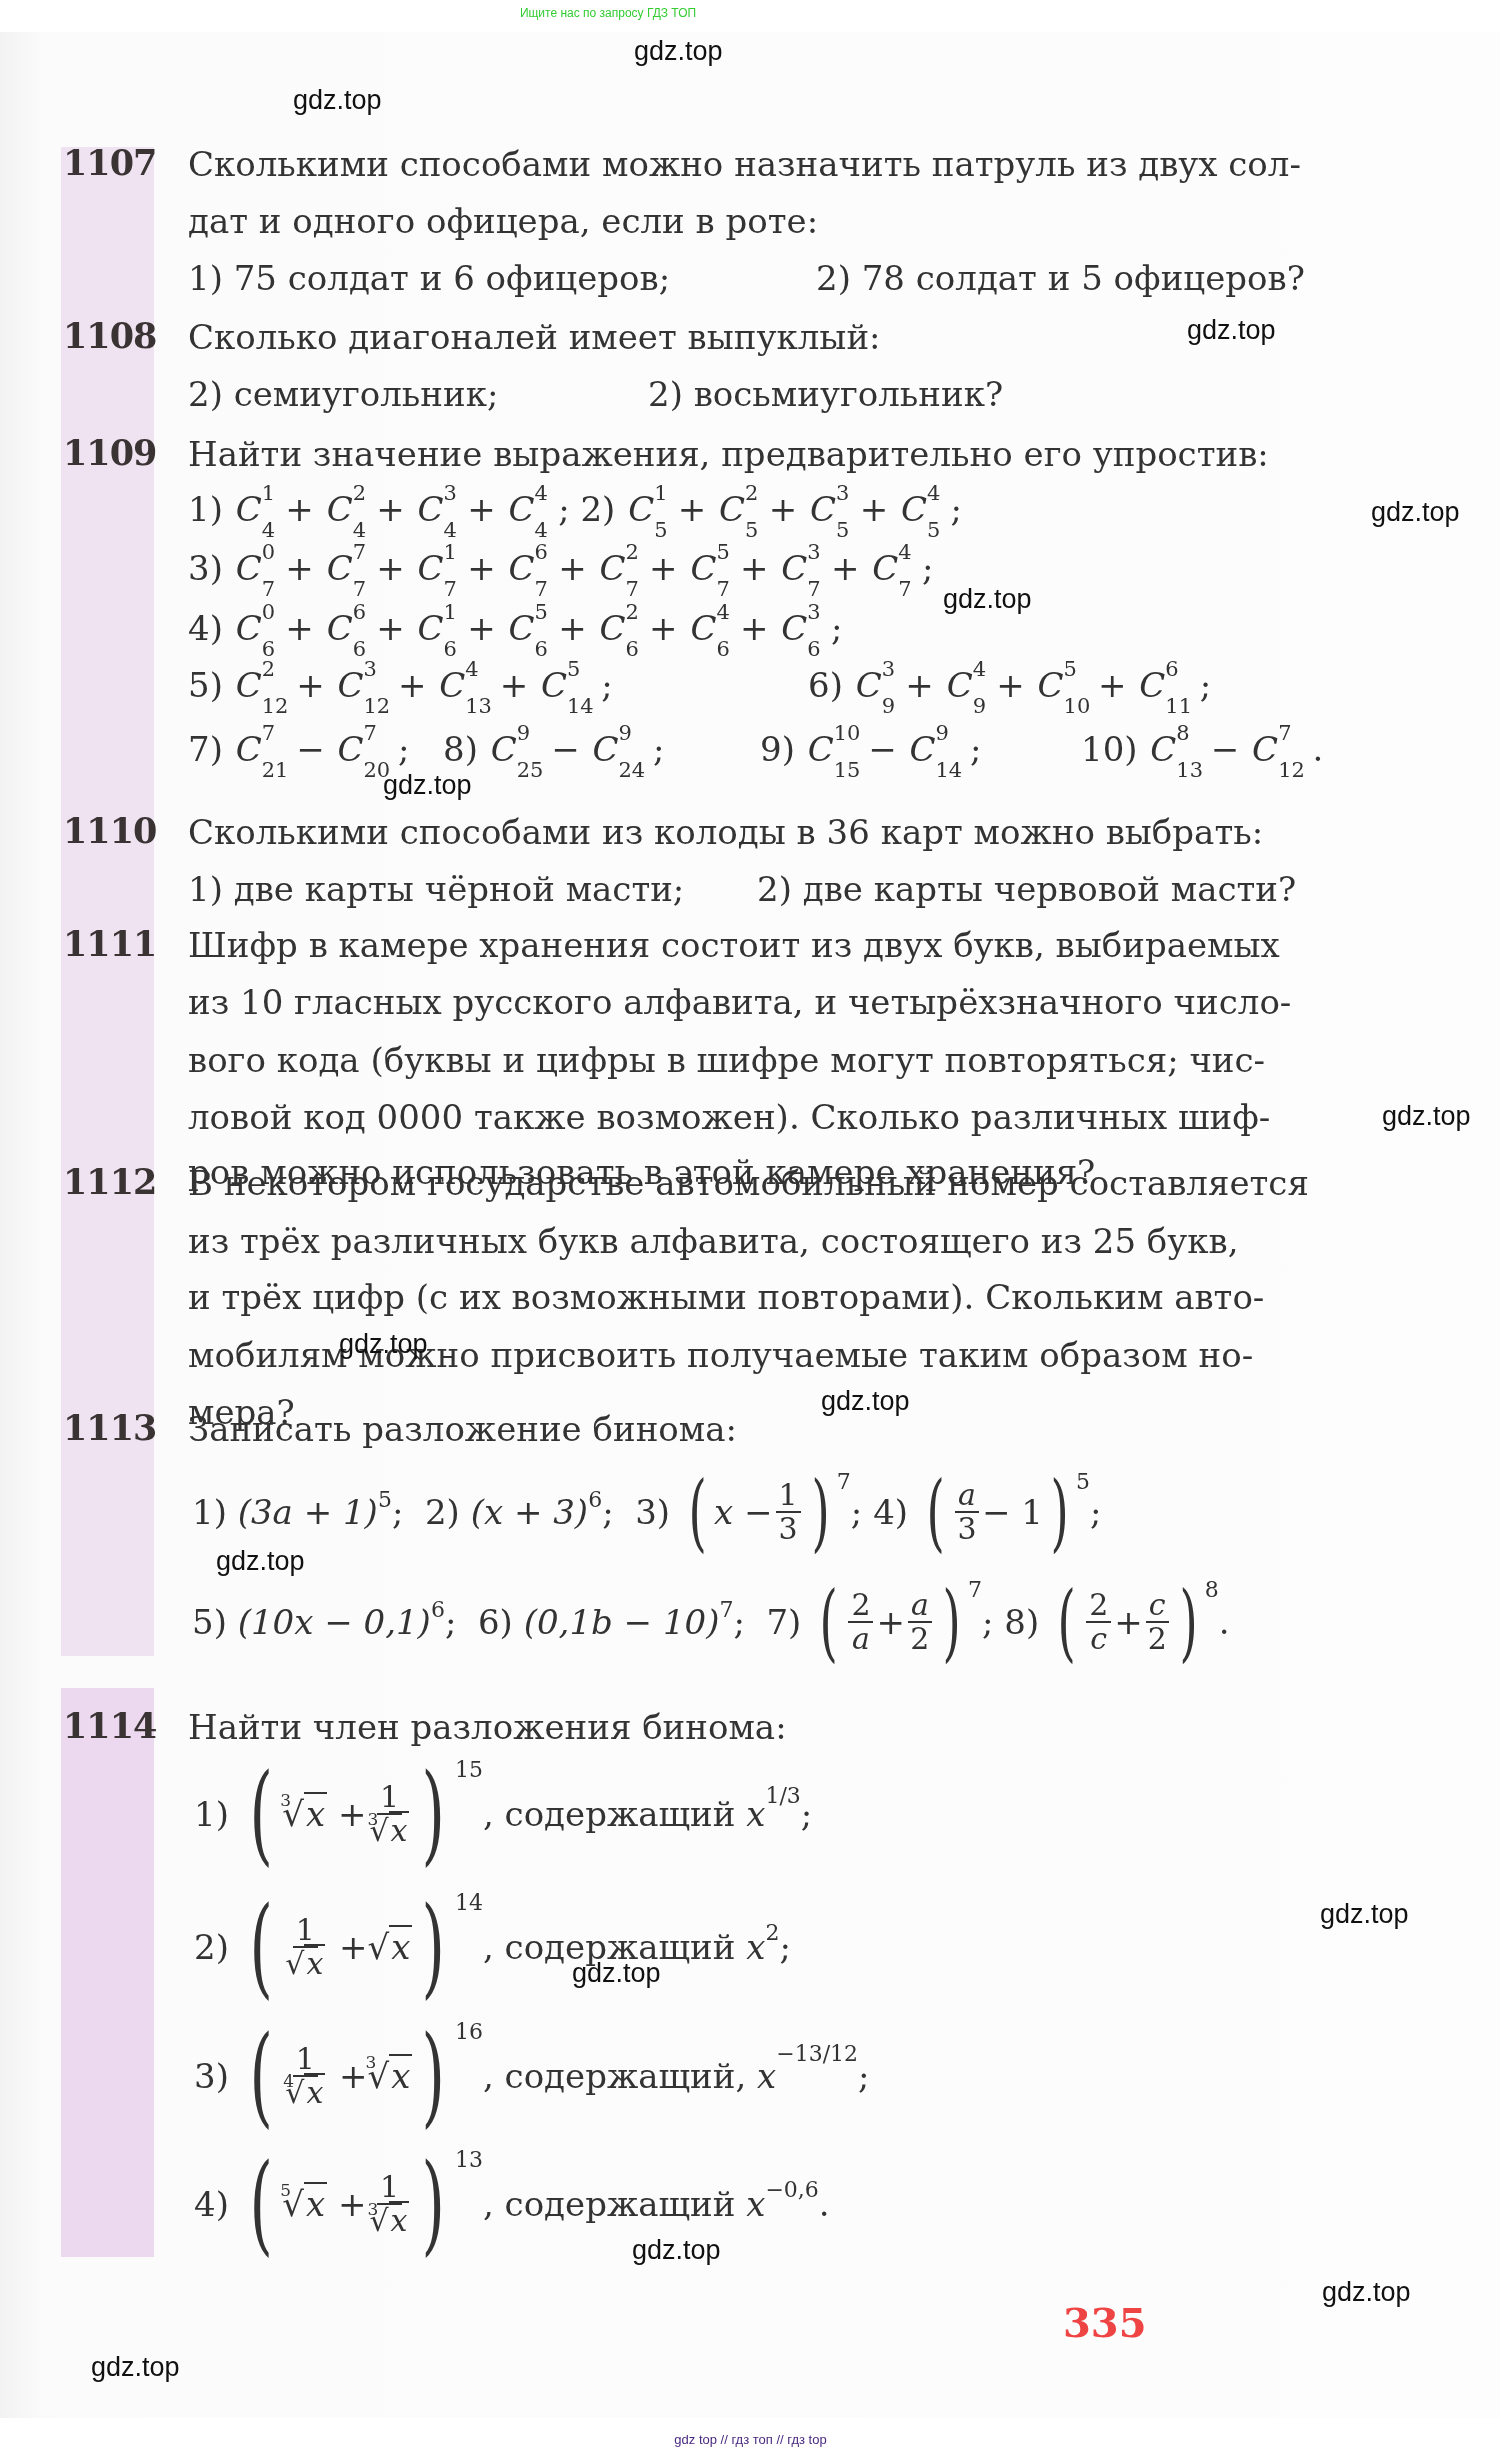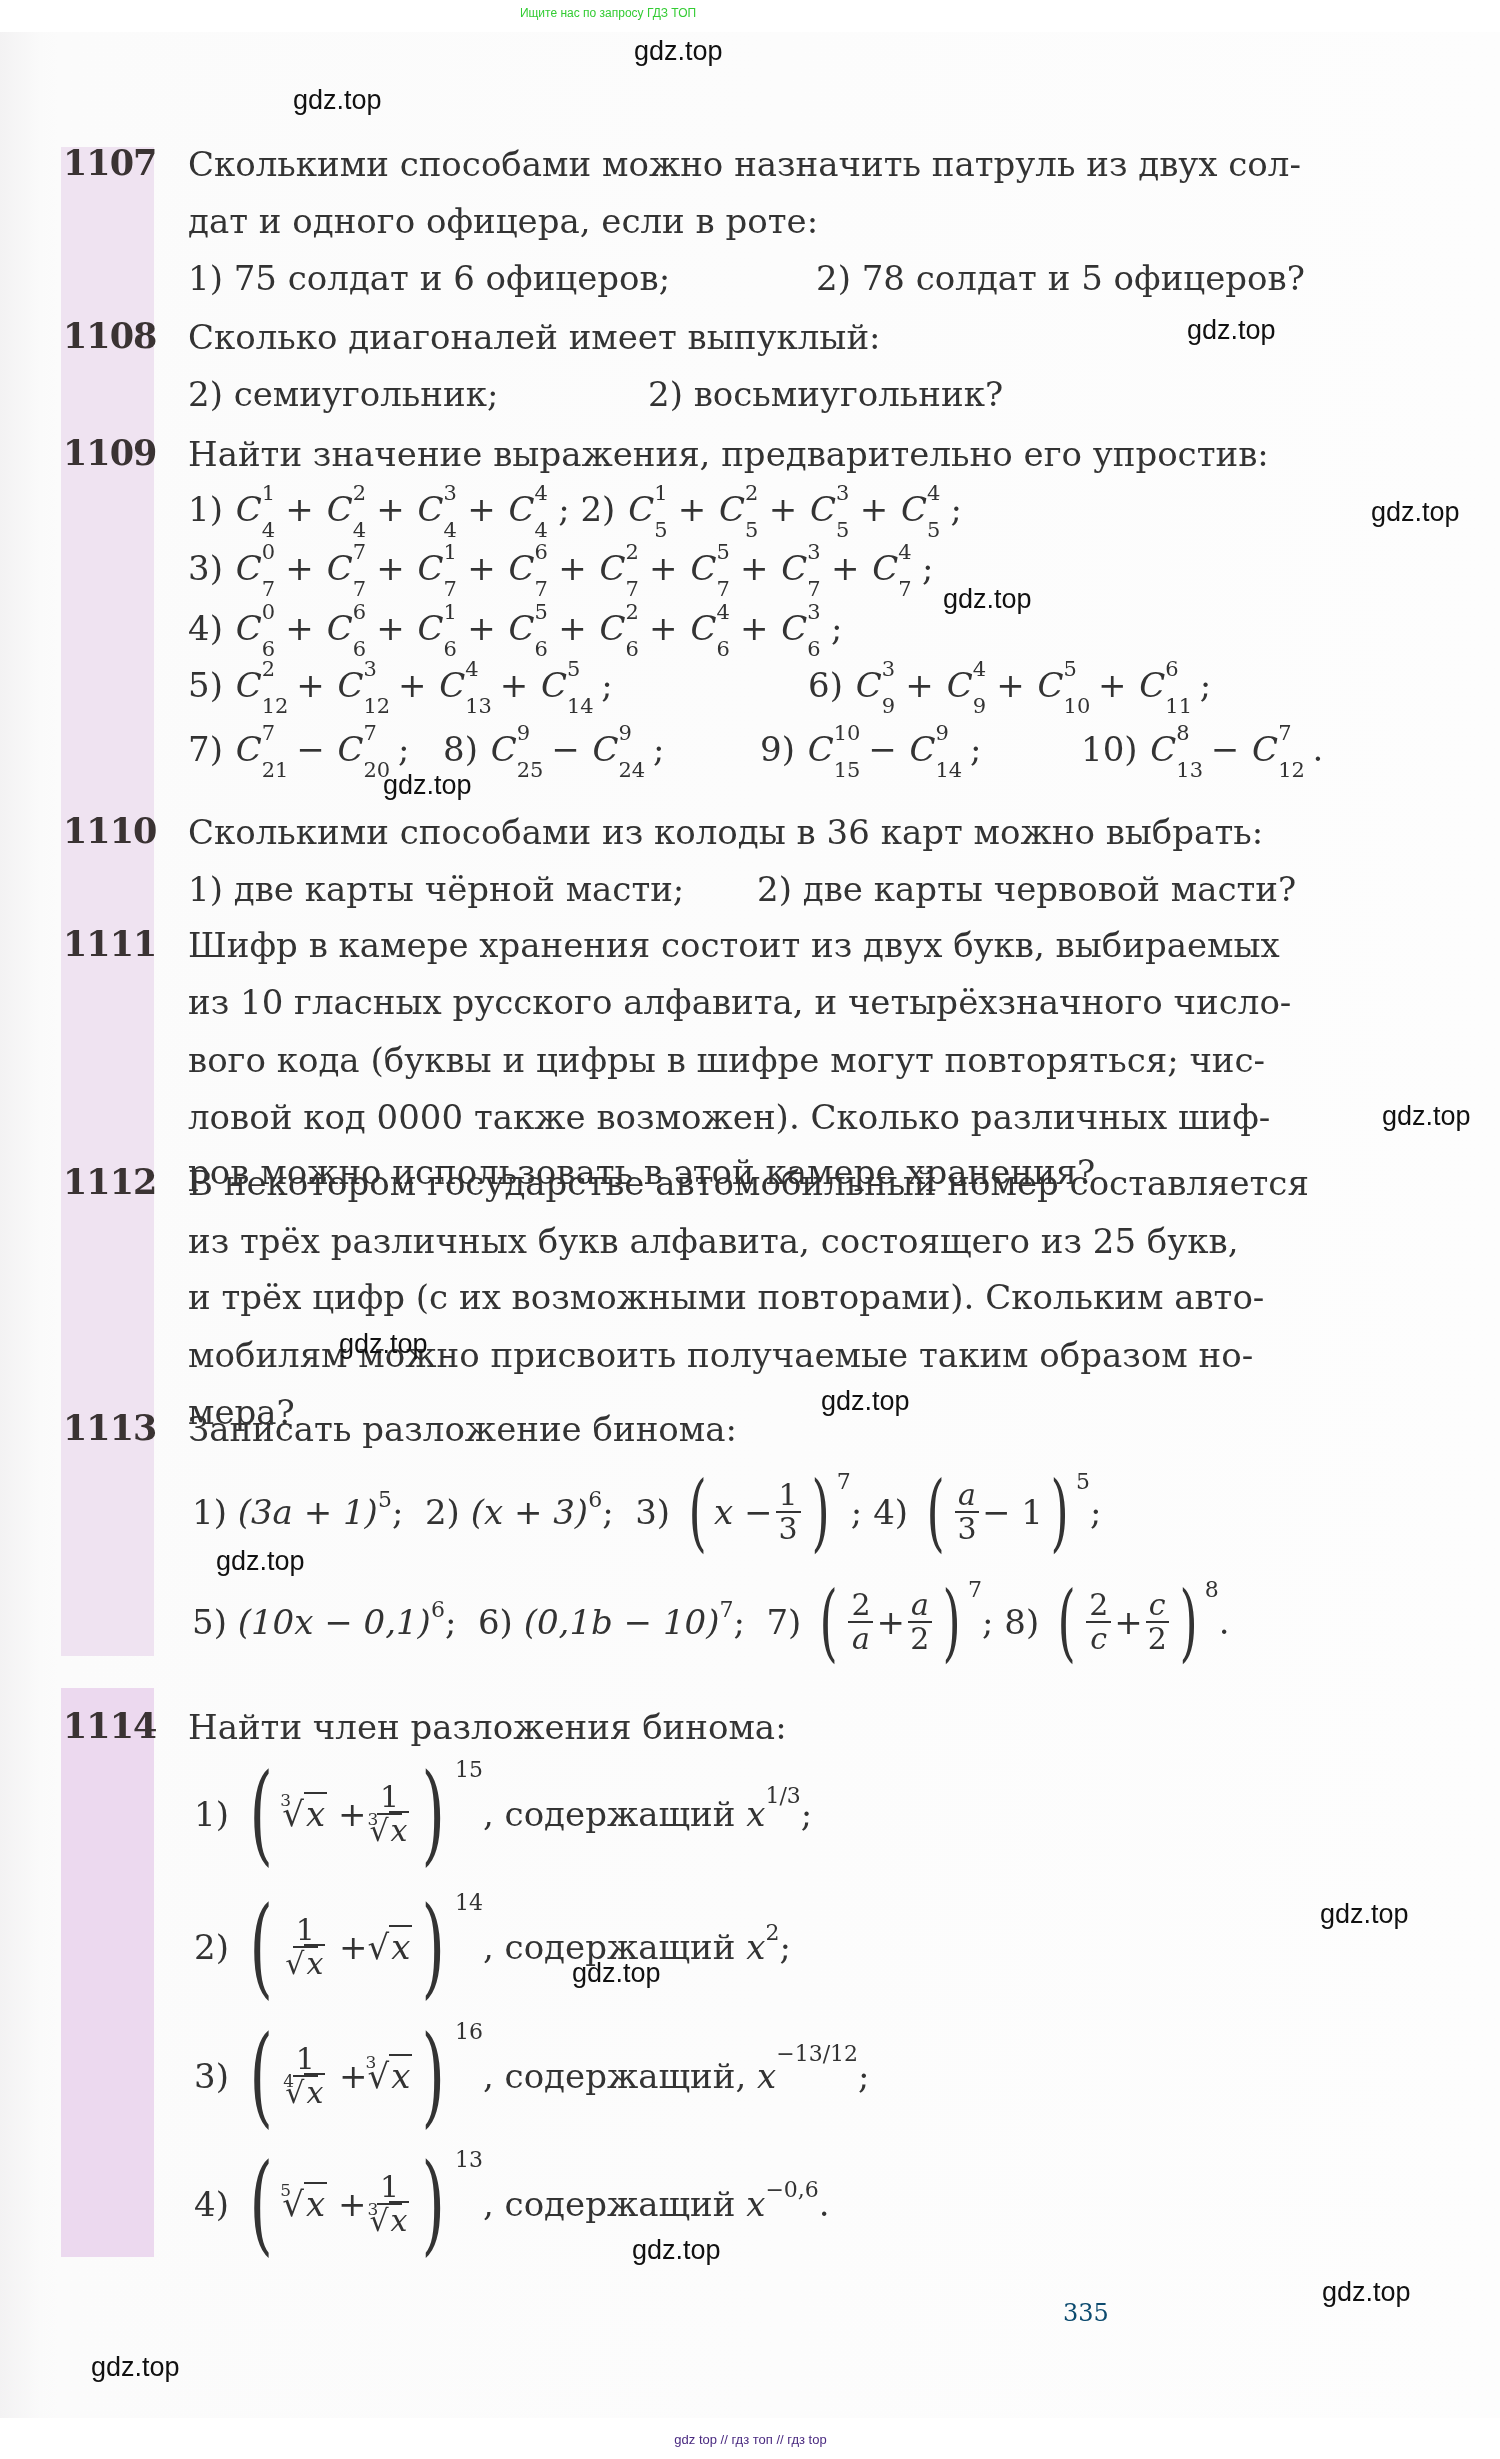--- a/index.html
+++ b/index.html
@@ -24,21 +24,21 @@
   .frac { display:inline-flex; flex-direction:column; align-items:center; vertical-align:middle;
           font-size:30px; line-height:1.05; margin:0 3px; }
   .frac .n { border-bottom:2px solid #333; padding:0 3px; }
   .big-paren { font-size:85px; font-weight:200; line-height:1; vertical-align:middle;
                font-family:"DejaVu Serif", serif; transform:scaleX(0.55); display:inline-block; }
   .pow { font-size:22px; vertical-align:top; position:relative; top:-12px; }
   .root { display:inline-block; position:relative; font-style:italic; }
   .root .idx { position:absolute; font-size:17px; left:-2px; top:-4px; font-style:normal; }
   .root .rad { font-style:normal; }
   .root .arg { border-top:2px solid #333; padding:0 2px; }
-  .pn { position:absolute; font-weight:normal; font-size:24px; left:1063px; top:2299px; color:#0c4a6e; }
+  .pn { position:absolute; font-weight:bold; font-size:40px; left:1063px; top:2299px; color:#ef4444; }
 </style>
 </head>
 <body>
 
 <div class="banner">Ищите нас по запросу ГДЗ ТОП</div>
 
 <div class="scan"></div>
 
 <div class="strip" style="top:147px;height:1509px;"></div>
 <div class="strip" style="top:1688px;height:569px;background:#ecd9ef;"></div>

